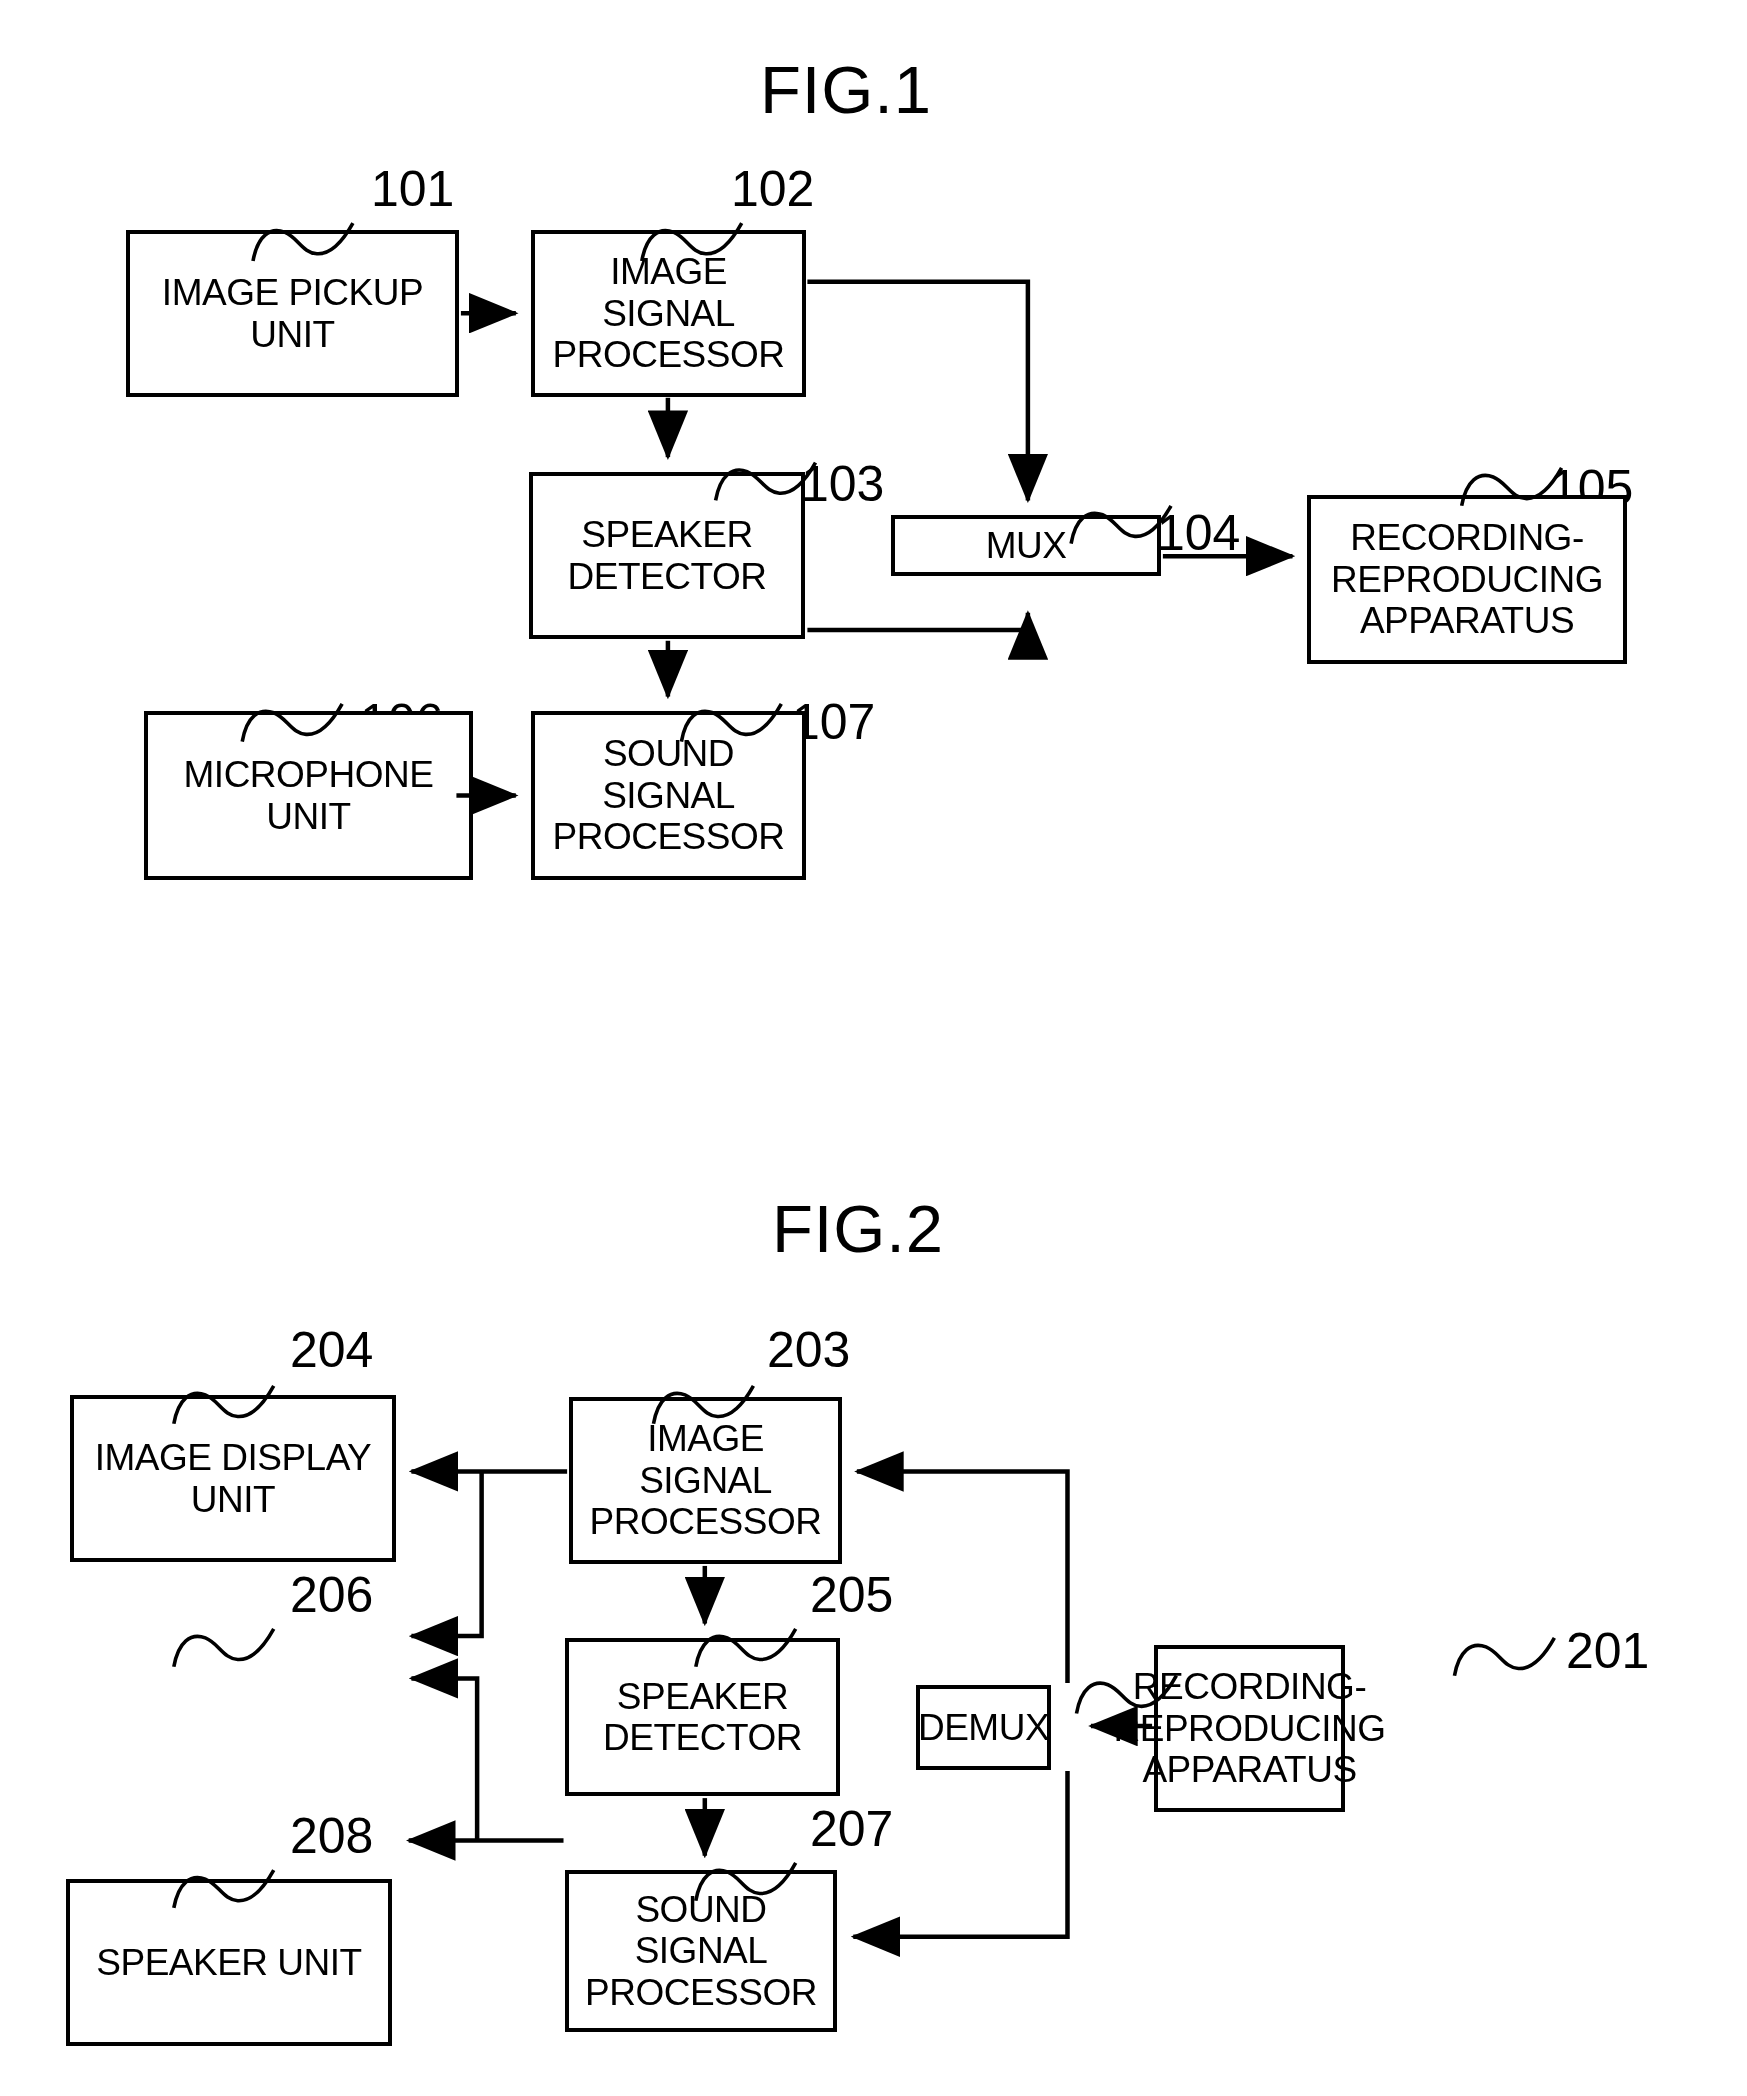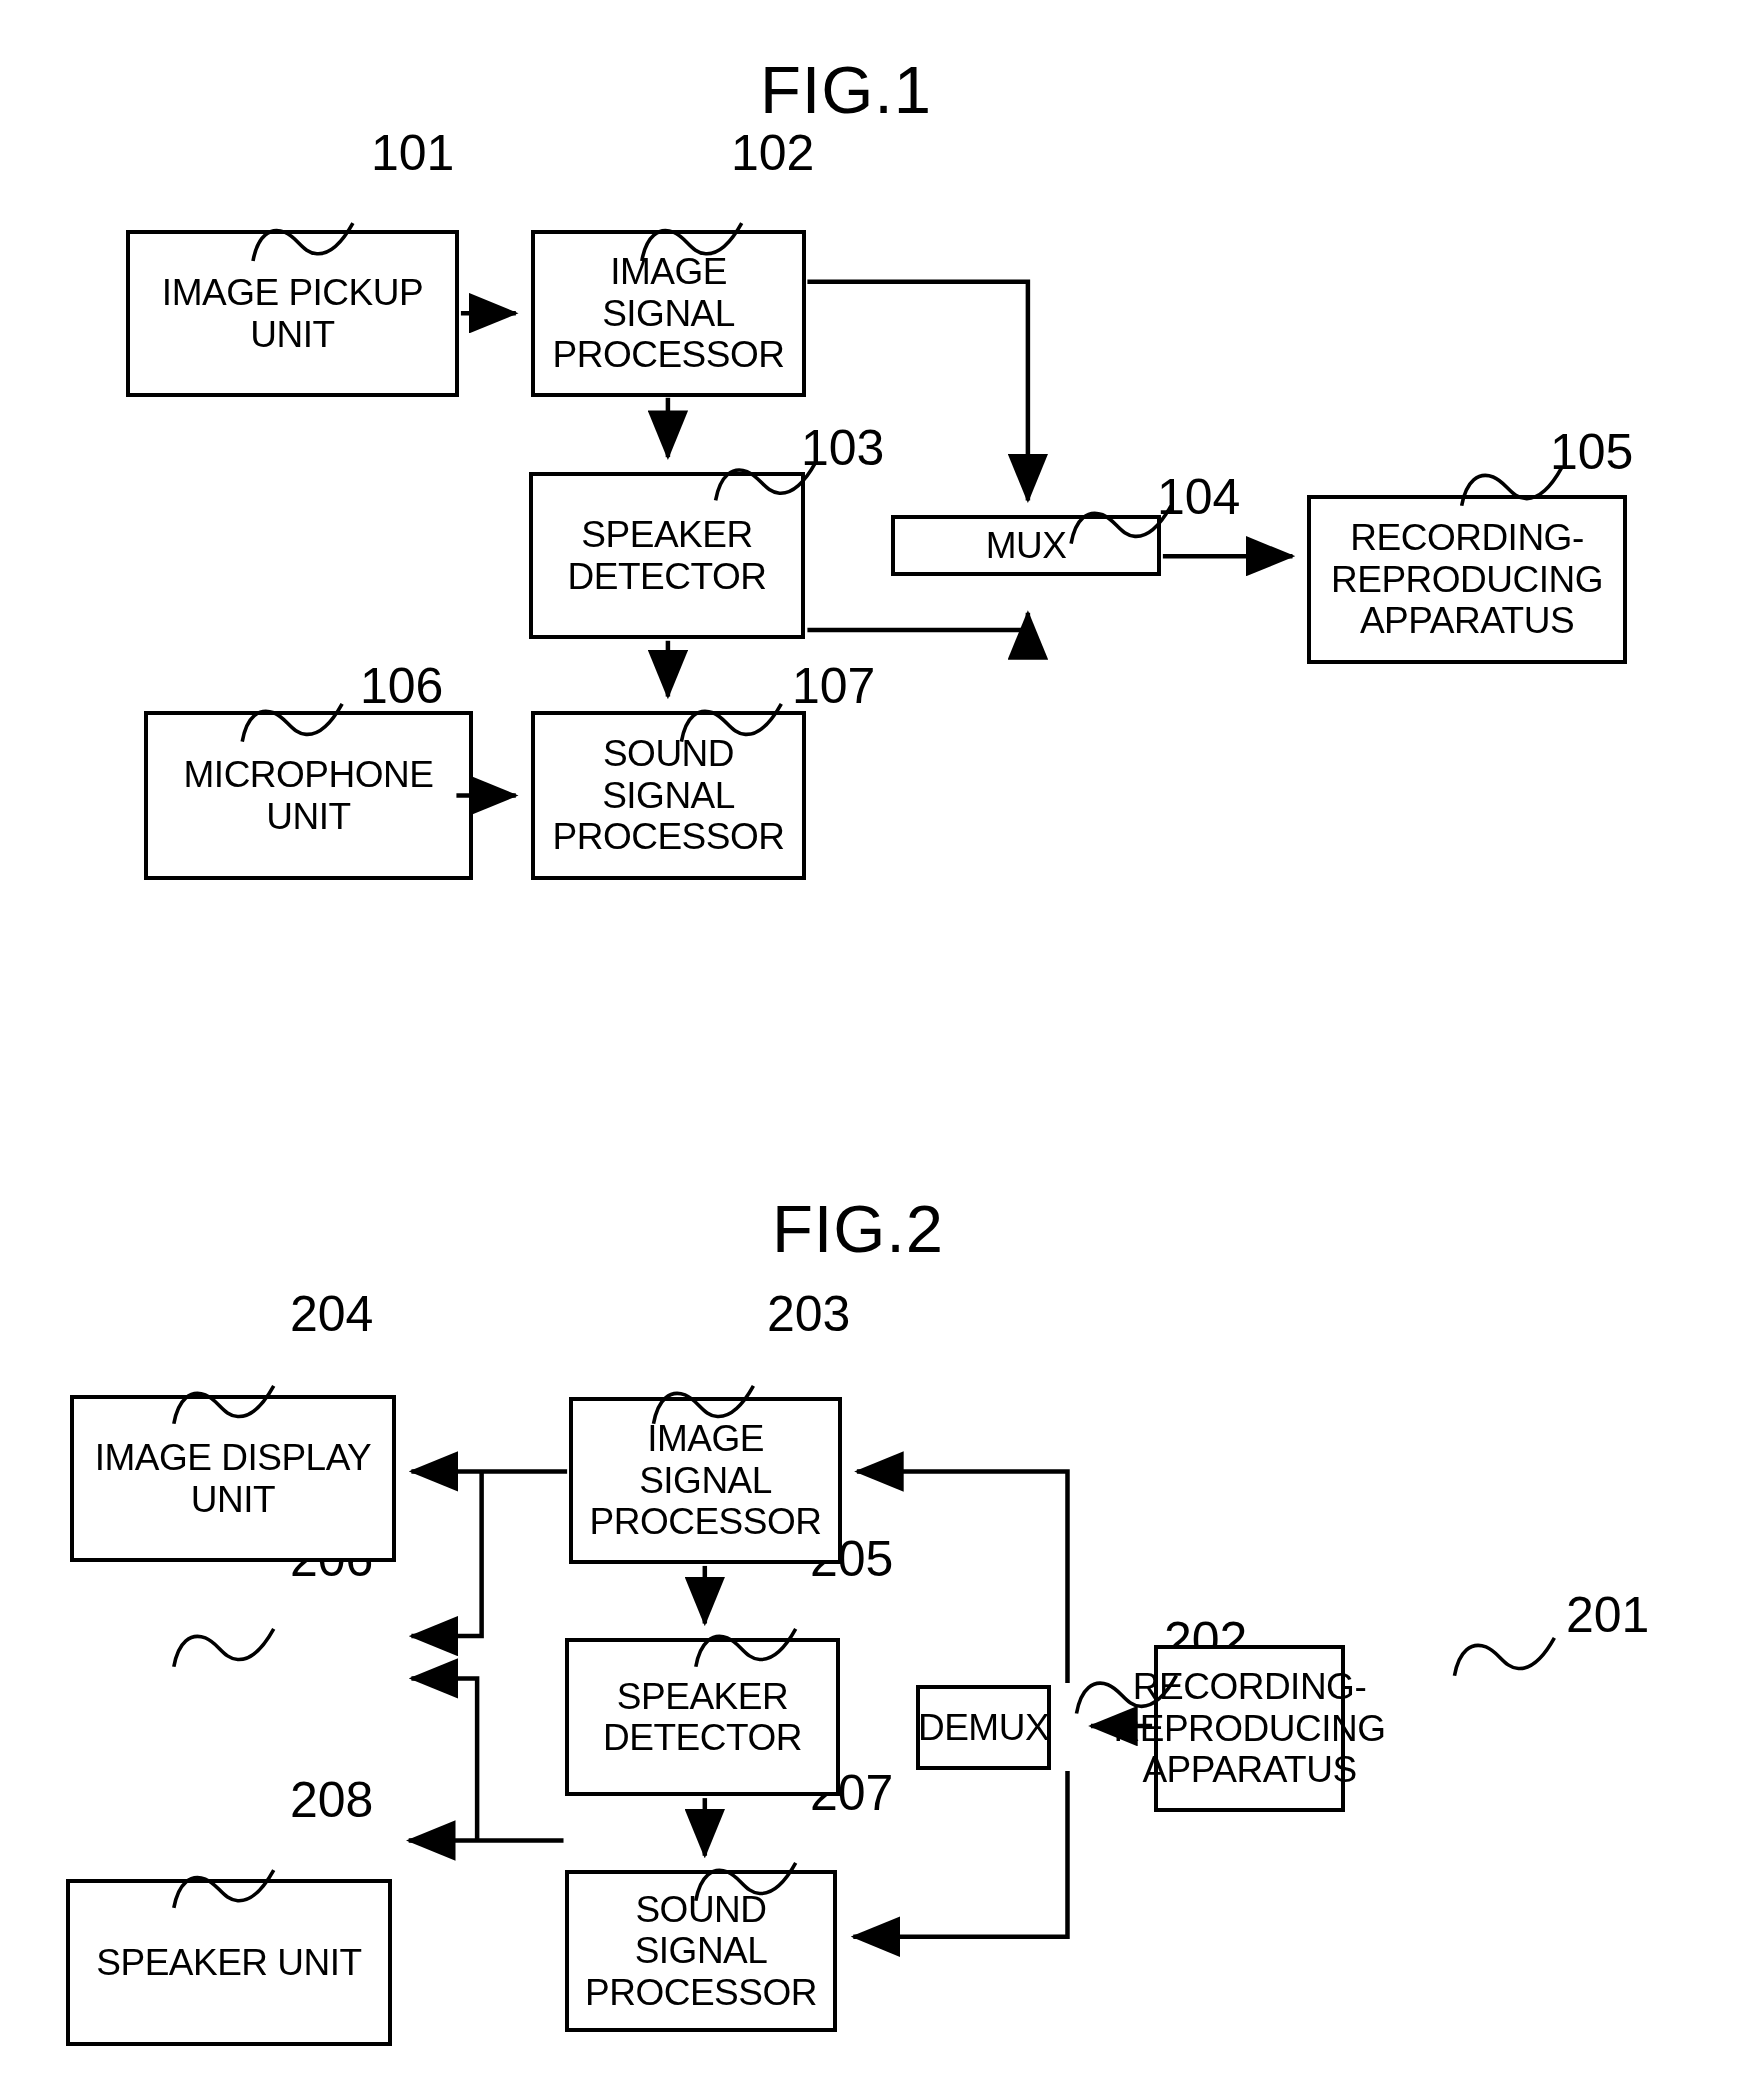--- a/index.html
+++ b/index.html
@@ -39,20 +39,21 @@
     white-space:pre-line;
     padding:0 5.4px;
   }
   .node.small .lbl{font-size:37px;}
 
   .refnum{
     position:absolute;
     font-size:50px;
     letter-spacing:0px;
     white-space:nowrap;
+    margin-top:36px;
   }
 </style>
 </head>
 <body>
 
 <div id="sheet">
 
   <div class="fig-title" style="left:760px;top:7.2px;margin-top:44px;">FIG.1</div>
 
   <div class="refnum" style="left:371px;top:124px;">101</div>

